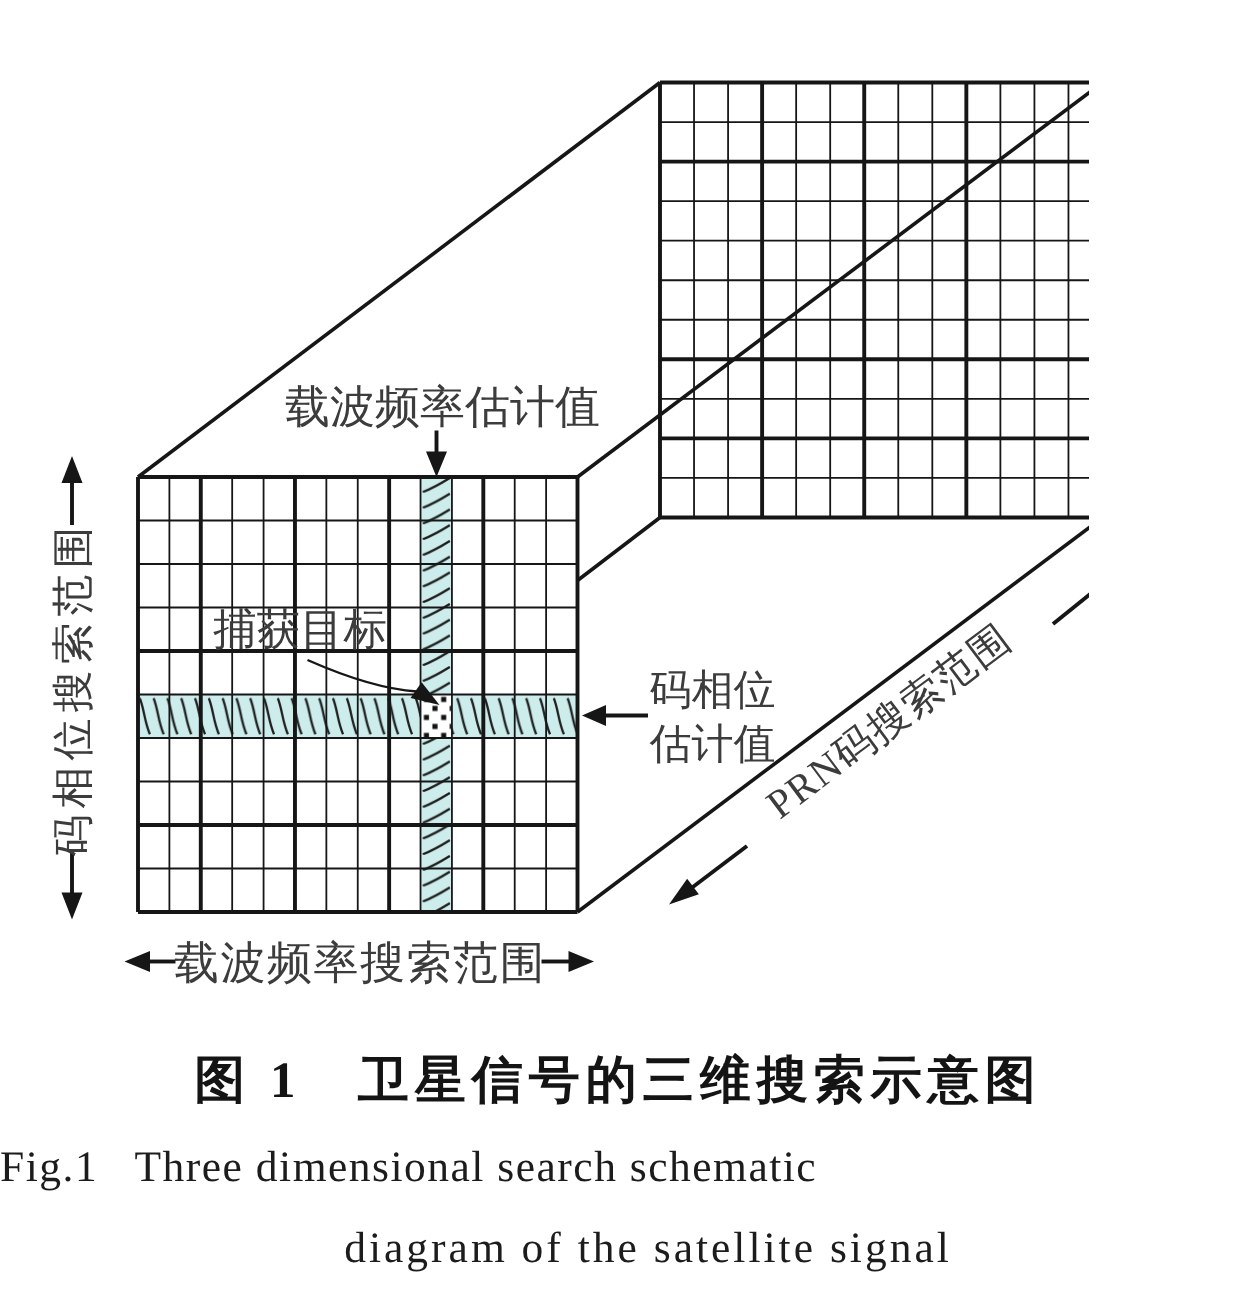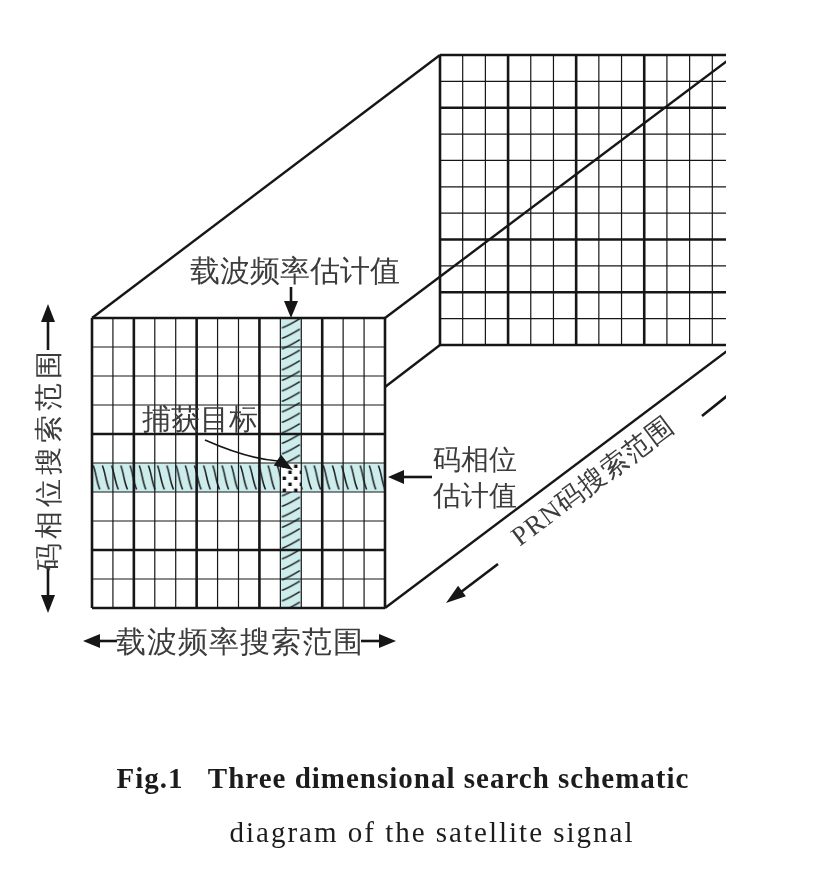--- a/index.html
+++ b/index.html
@@ -11,22 +11,22 @@
   .head{fill:#161616;stroke:none;}
   .lbl{font-family:"Liberation Serif",serif;fill:#3c3c3c;}
   .lbl-top{font-size:30px;}
   .lbl-target{font-size:29px;}
   .lbl-right{font-size:28px;}
   .lbl-left{font-size:28px;letter-spacing:4px;}
   .lbl-bottom{font-size:30px;letter-spacing:1px;}
   .lbl-prn{font-size:27px;letter-spacing:1px;}
   .caption-zh{position:absolute;left:0;top:697px;width:824px;text-align:center;
       font-weight:bold;font-size:34px;letter-spacing:4px;color:#141414;white-space:pre;}
-  .caption-en1{position:absolute;left:0;top:762px;width:806px;text-align:center;
-      font-size:29px;letter-spacing:1px;color:#1c1c1c;white-space:pre;font-weight:bold;}
+  .caption-en1{position:absolute;left:0;top:762px;width:806px;text-align:left;
+      font-size:29px;letter-spacing:1px;color:#1c1c1c;white-space:pre;}
   .caption-en2{position:absolute;left:38px;top:816px;width:788px;text-align:center;
       font-size:29px;letter-spacing:2px;color:#1c1c1c;white-space:pre;}
 </style>
 </head>
 <body>
 
 <div class="page">
 
   <svg id="diagram" width="824" height="690" viewBox="0 0 824 690">
     <defs>
@@ -165,15 +165,16 @@
     <text class="lbl lbl-right" x="433" y="469" text-anchor="start">码相位</text>
     <text class="lbl lbl-right" x="433" y="505" text-anchor="start">估计值</text>
 
     <text class="lbl lbl-left" transform="translate(58,459) rotate(-90)" text-anchor="middle">码相位搜索范围</text>
 
     <text class="lbl lbl-bottom" x="240" y="652" text-anchor="middle">载波频率搜索范围</text>
 
     <text class="lbl lbl-prn" transform="translate(598,488) rotate(-36.9)" text-anchor="middle">PRN码搜索范围</text>
   </svg>
 
+  <div class="caption-zh">图 1   卫星信号的三维搜索示意图</div>
   <div class="caption-en1">Fig.1   Three dimensional search schematic</div>
   <div class="caption-en2">diagram of the satellite signal</div>
 </div>
 
 </body></html>

